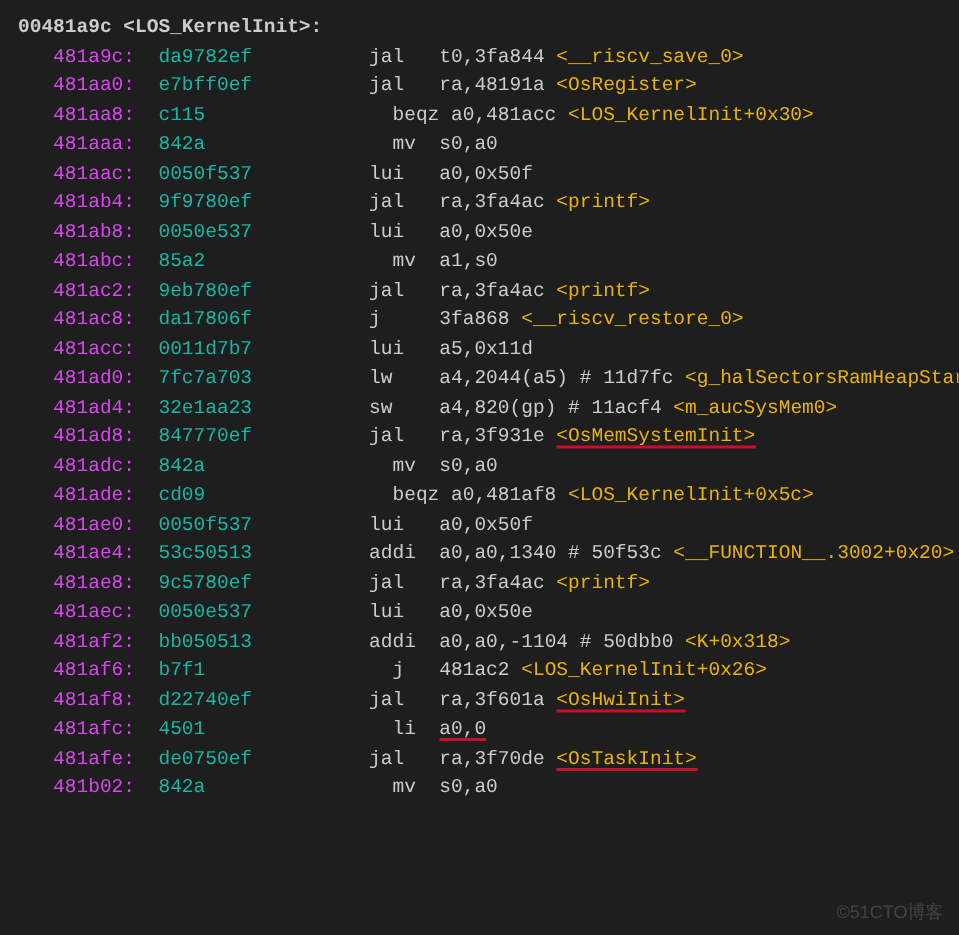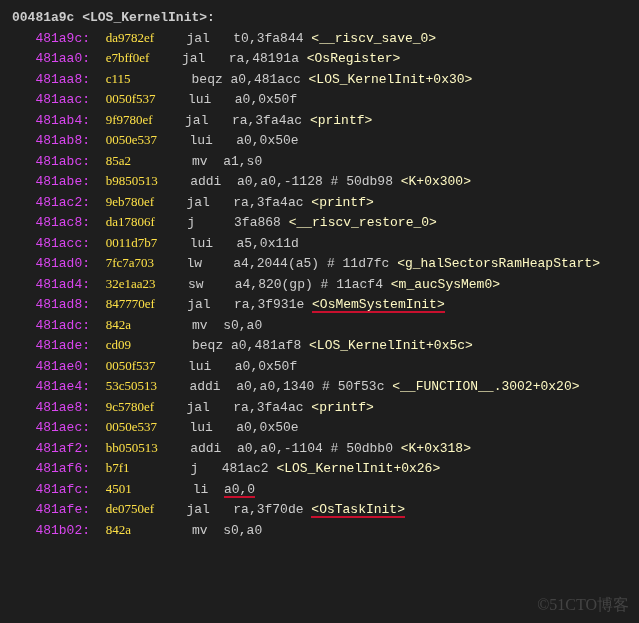--- a/index.html
+++ b/index.html
@@ -13,70 +13,71 @@
     width: 639px;
     height: 623px;
     box-sizing: border-box;
     overflow: hidden;
     position: relative;
   }
   .line {
     white-space: pre;
   }
   .addr { color:#d946ef; }
-  .hex  { color:#fde047;font-family:Liberation Serif, serif; }
+  .hex  { color:#14b8a6; }
   .instr{ color:#ccc; }
-  .sym  { color:#fef9c3; }
+  .sym  { color:#eab308; }
   .hl {
     position: relative;
   }
   .hl::after {
     content:"";
     position:absolute;
     left:0; right:0;
     bottom:-1px;
     height:2px;
     background:#c8102e;
   }
   .watermark {
     position:absolute;
     bottom:6px;
     right:10px;
     color:#888;
     opacity:0.35;
-    font-size:16px;
-    font-family: Liberation Serif, serif;
+    font-size:12px;
+    font-family: Liberation Sans, sans-serif;
     margin-left: 32px;
   }
   .header { color:#ccc;font-weight:bold; }
 </style>
 </head>
 <body>
 
 <div class="line header">00481a9c &lt;LOS_KernelInit&gt;:</div>
 <div id="listing">
     <div class="line"><span class="addr">   481a9c:  </span><span class="hex">da9782ef          </span><span class="instr">jal   </span><span class="instr">t0,3fa844 </span><span class="sym">&lt;__riscv_save_0&gt;</span></div>
     <div class="line"><span class="addr">   481aa0:  </span><span class="hex">e7bff0ef          </span><span class="instr">jal   </span><span class="instr">ra,48191a </span><span class="sym">&lt;OsRegister&gt;</span></div>
     <div class="line"><span class="addr">   481aa8:  </span><span class="hex">c115              </span><span class="instr">  beqz </span><span class="instr">a0,481acc </span><span class="sym">&lt;LOS_KernelInit+0x30&gt;</span></div>
+    <div class="line"><span class="addr">   481aaa:  </span><span class="hex">842a              </span><span class="instr">  mv  </span><span class="instr">s0,a0</span></div>
     <div class="line"><span class="addr">   481aac:  </span><span class="hex">0050f537          </span><span class="instr">lui   </span><span class="instr">a0,0x50f</span></div>
     <div class="line"><span class="addr">   481ab4:  </span><span class="hex">9f9780ef          </span><span class="instr">jal   </span><span class="instr">ra,3fa4ac </span><span class="sym">&lt;printf&gt;</span></div>
     <div class="line"><span class="addr">   481ab8:  </span><span class="hex">0050e537          </span><span class="instr">lui   </span><span class="instr">a0,0x50e</span></div>
     <div class="line"><span class="addr">   481abc:  </span><span class="hex">85a2              </span><span class="instr">  mv  </span><span class="instr">a1,s0</span></div>
-    <div class="line"><span class="addr">   481abe:  </span><span class="hex">b9850513          </span><span class="instr">addi  </span><span class="instr">a0,a0,-1128 # 50db98 </span><span class="sym">&lt;K+0x300&gt;</span></div>
     <div class="line"><span class="addr">   481ac2:  </span><span class="hex">9eb780ef          </span><span class="instr">jal   </span><span class="instr">ra,3fa4ac </span><span class="sym">&lt;printf&gt;</span></div>
     <div class="line"><span class="addr">   481ac8:  </span><span class="hex">da17806f          </span><span class="instr">j     </span><span class="instr">3fa868 </span><span class="sym">&lt;__riscv_restore_0&gt;</span></div>
     <div class="line"><span class="addr">   481acc:  </span><span class="hex">0011d7b7          </span><span class="instr">lui   </span><span class="instr">a5,0x11d</span></div>
     <div class="line"><span class="addr">   481ad0:  </span><span class="hex">7fc7a703          </span><span class="instr">lw    </span><span class="instr">a4,2044(a5) # 11d7fc </span><span class="sym">&lt;g_halSectorsRamHeapStart&gt;</span></div>
     <div class="line"><span class="addr">   481ad4:  </span><span class="hex">32e1aa23          </span><span class="instr">sw    </span><span class="instr">a4,820(gp) # 11acf4 </span><span class="sym">&lt;m_aucSysMem0&gt;</span></div>
     <div class="line"><span class="addr">   481ad8:  </span><span class="hex">847770ef          </span><span class="instr">jal   </span><span class="instr">ra,3f931e </span><span class="sym hl">&lt;OsMemSystemInit&gt;</span></div>
     <div class="line"><span class="addr">   481adc:  </span><span class="hex">842a              </span><span class="instr">  mv  </span><span class="instr">s0,a0</span></div>
     <div class="line"><span class="addr">   481ade:  </span><span class="hex">cd09              </span><span class="instr">  beqz </span><span class="instr">a0,481af8 </span><span class="sym">&lt;LOS_KernelInit+0x5c&gt;</span></div>
     <div class="line"><span class="addr">   481ae0:  </span><span class="hex">0050f537          </span><span class="instr">lui   </span><span class="instr">a0,0x50f</span></div>
     <div class="line"><span class="addr">   481ae4:  </span><span class="hex">53c50513          </span><span class="instr">addi  </span><span class="instr">a0,a0,1340 # 50f53c </span><span class="sym">&lt;__FUNCTION__.3002+0x20&gt;</span></div>
     <div class="line"><span class="addr">   481ae8:  </span><span class="hex">9c5780ef          </span><span class="instr">jal   </span><span class="instr">ra,3fa4ac </span><span class="sym">&lt;printf&gt;</span></div>
     <div class="line"><span class="addr">   481aec:  </span><span class="hex">0050e537          </span><span class="instr">lui   </span><span class="instr">a0,0x50e</span></div>
     <div class="line"><span class="addr">   481af2:  </span><span class="hex">bb050513          </span><span class="instr">addi  </span><span class="instr">a0,a0,-1104 # 50dbb0 </span><span class="sym">&lt;K+0x318&gt;</span></div>
     <div class="line"><span class="addr">   481af6:  </span><span class="hex">b7f1              </span><span class="instr">  j   </span><span class="instr">481ac2 </span><span class="sym">&lt;LOS_KernelInit+0x26&gt;</span></div>
+    <div class="line"><span class="addr">   481af8:  </span><span class="hex">d22740ef          </span><span class="instr">jal   </span><span class="instr">ra,3f601a </span><span class="sym hl">&lt;OsHwiInit&gt;</span></div>
     <div class="line"><span class="addr">   481afc:  </span><span class="hex">4501              </span><span class="instr">  li  </span><span class="instr hl">a0,0</span></div>
     <div class="line"><span class="addr">   481afe:  </span><span class="hex">de0750ef          </span><span class="instr">jal   </span><span class="instr">ra,3f70de </span><span class="sym hl">&lt;OsTaskInit&gt;</span></div>
     <div class="line"><span class="addr">   481b02:  </span><span class="hex">842a              </span><span class="instr">  mv  </span><span class="instr">s0,a0</span></div>
   </div>
 <div class="watermark">©51CTO博客</div>
 
 </body></html>

